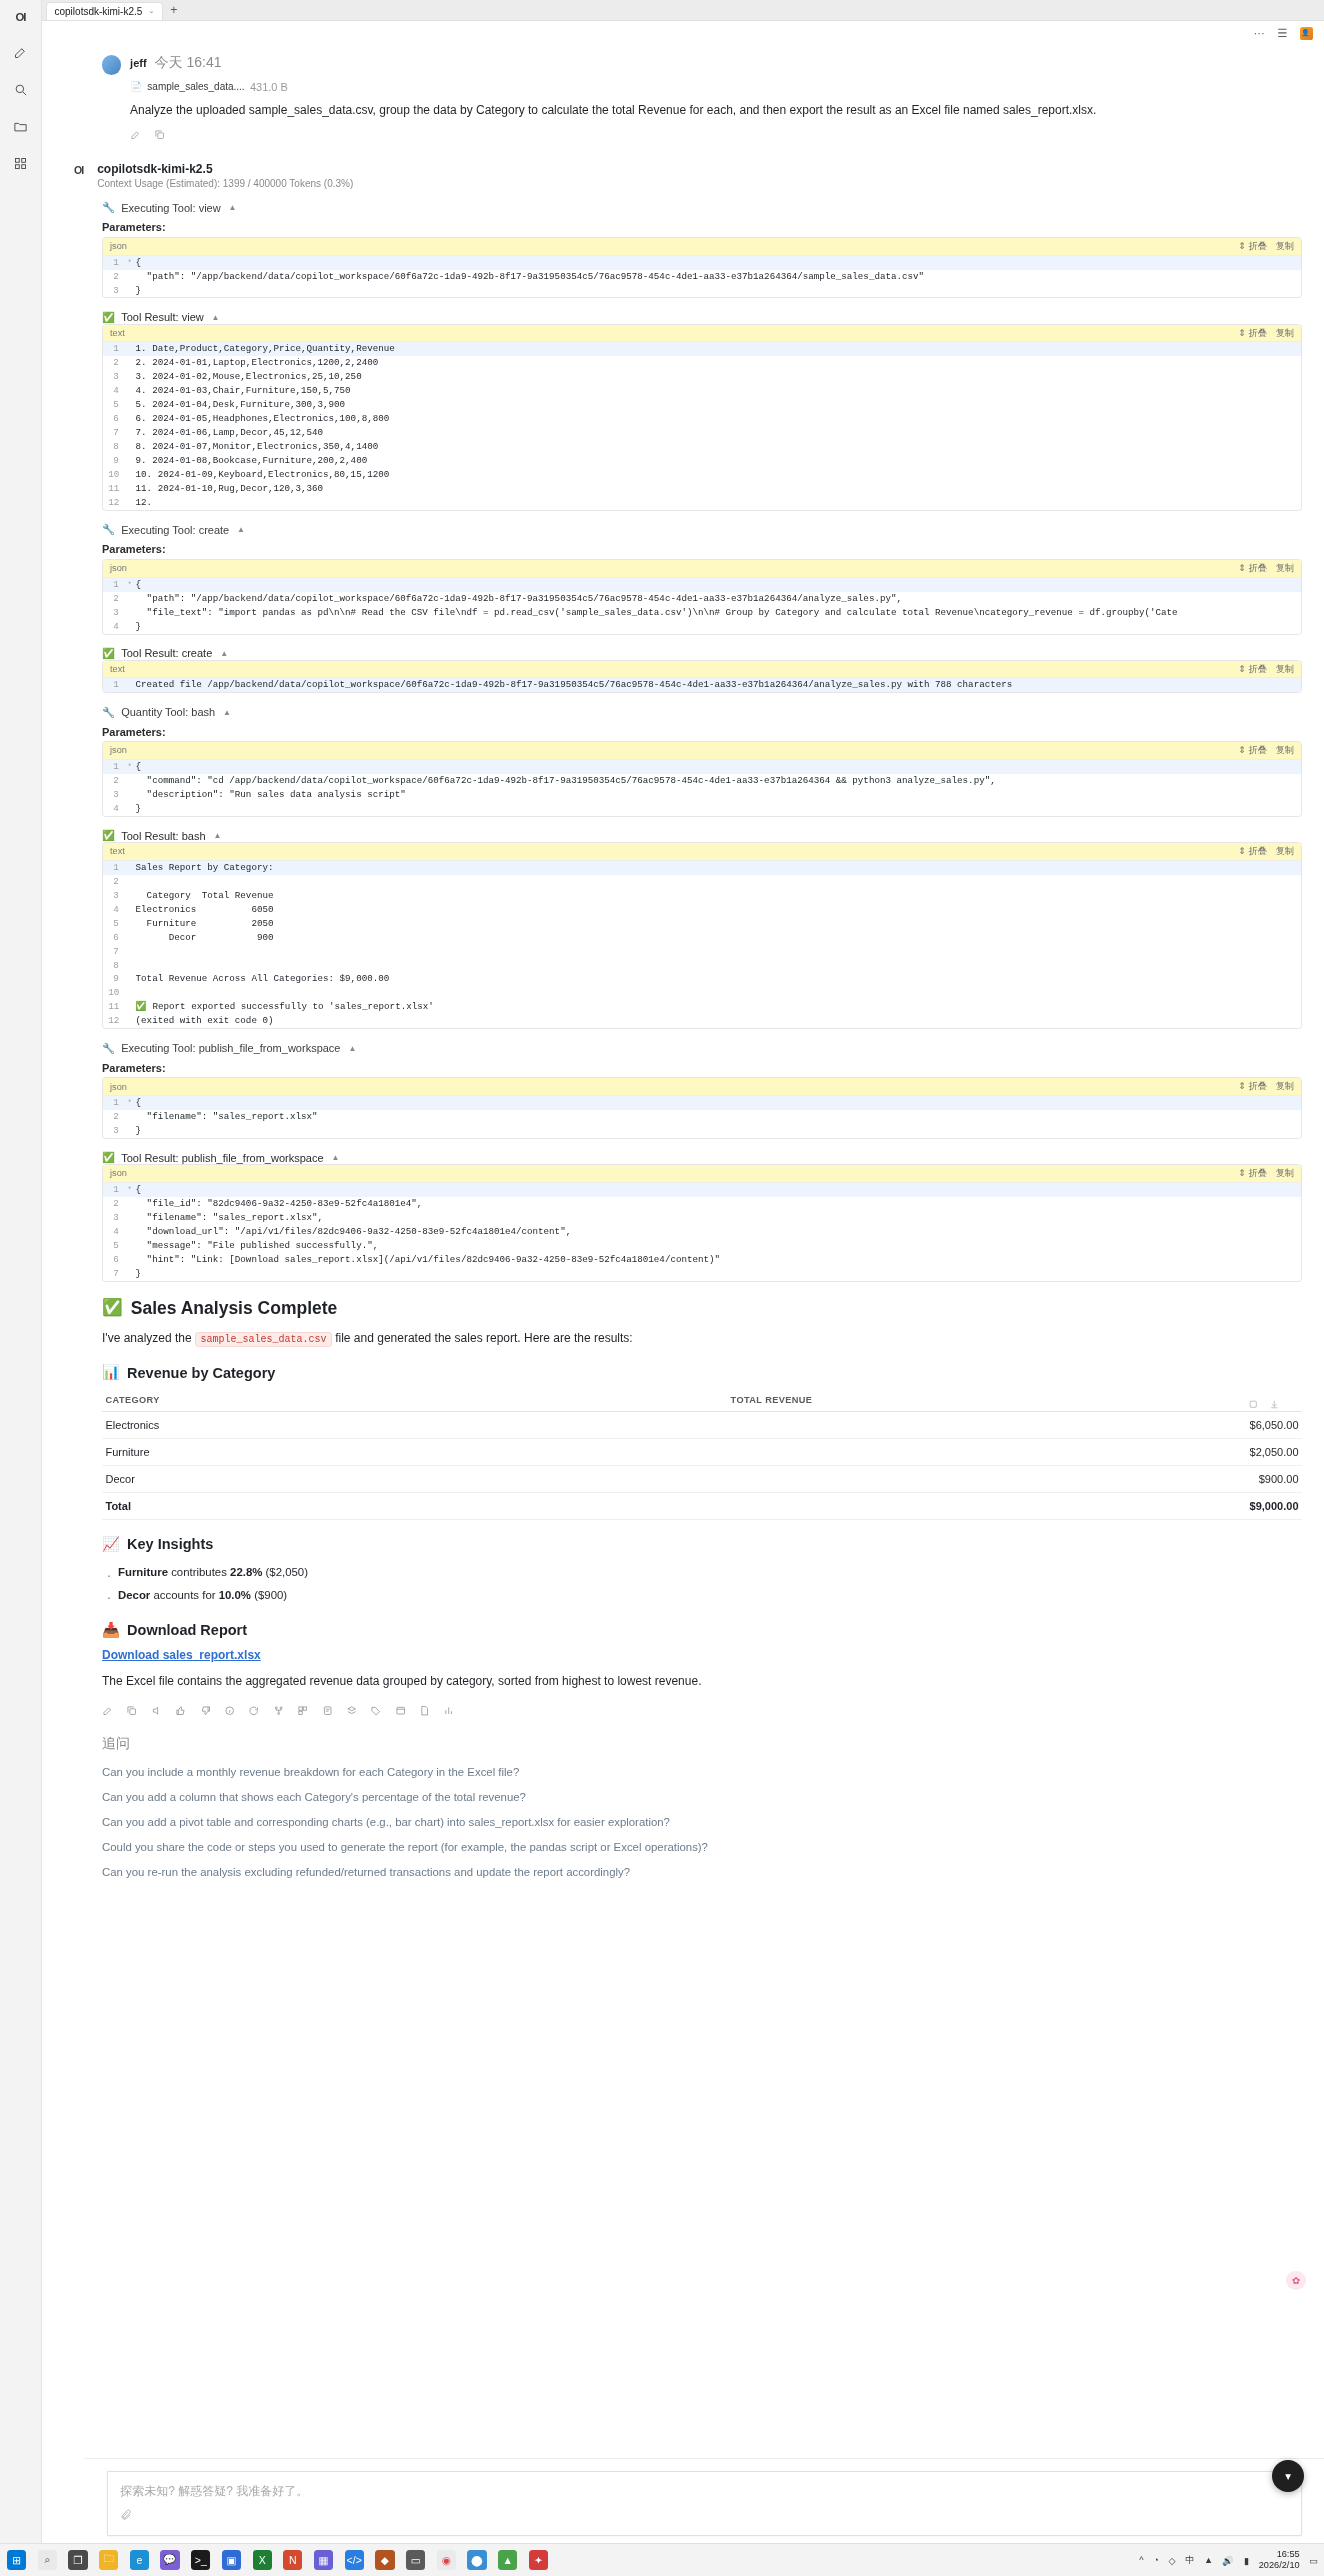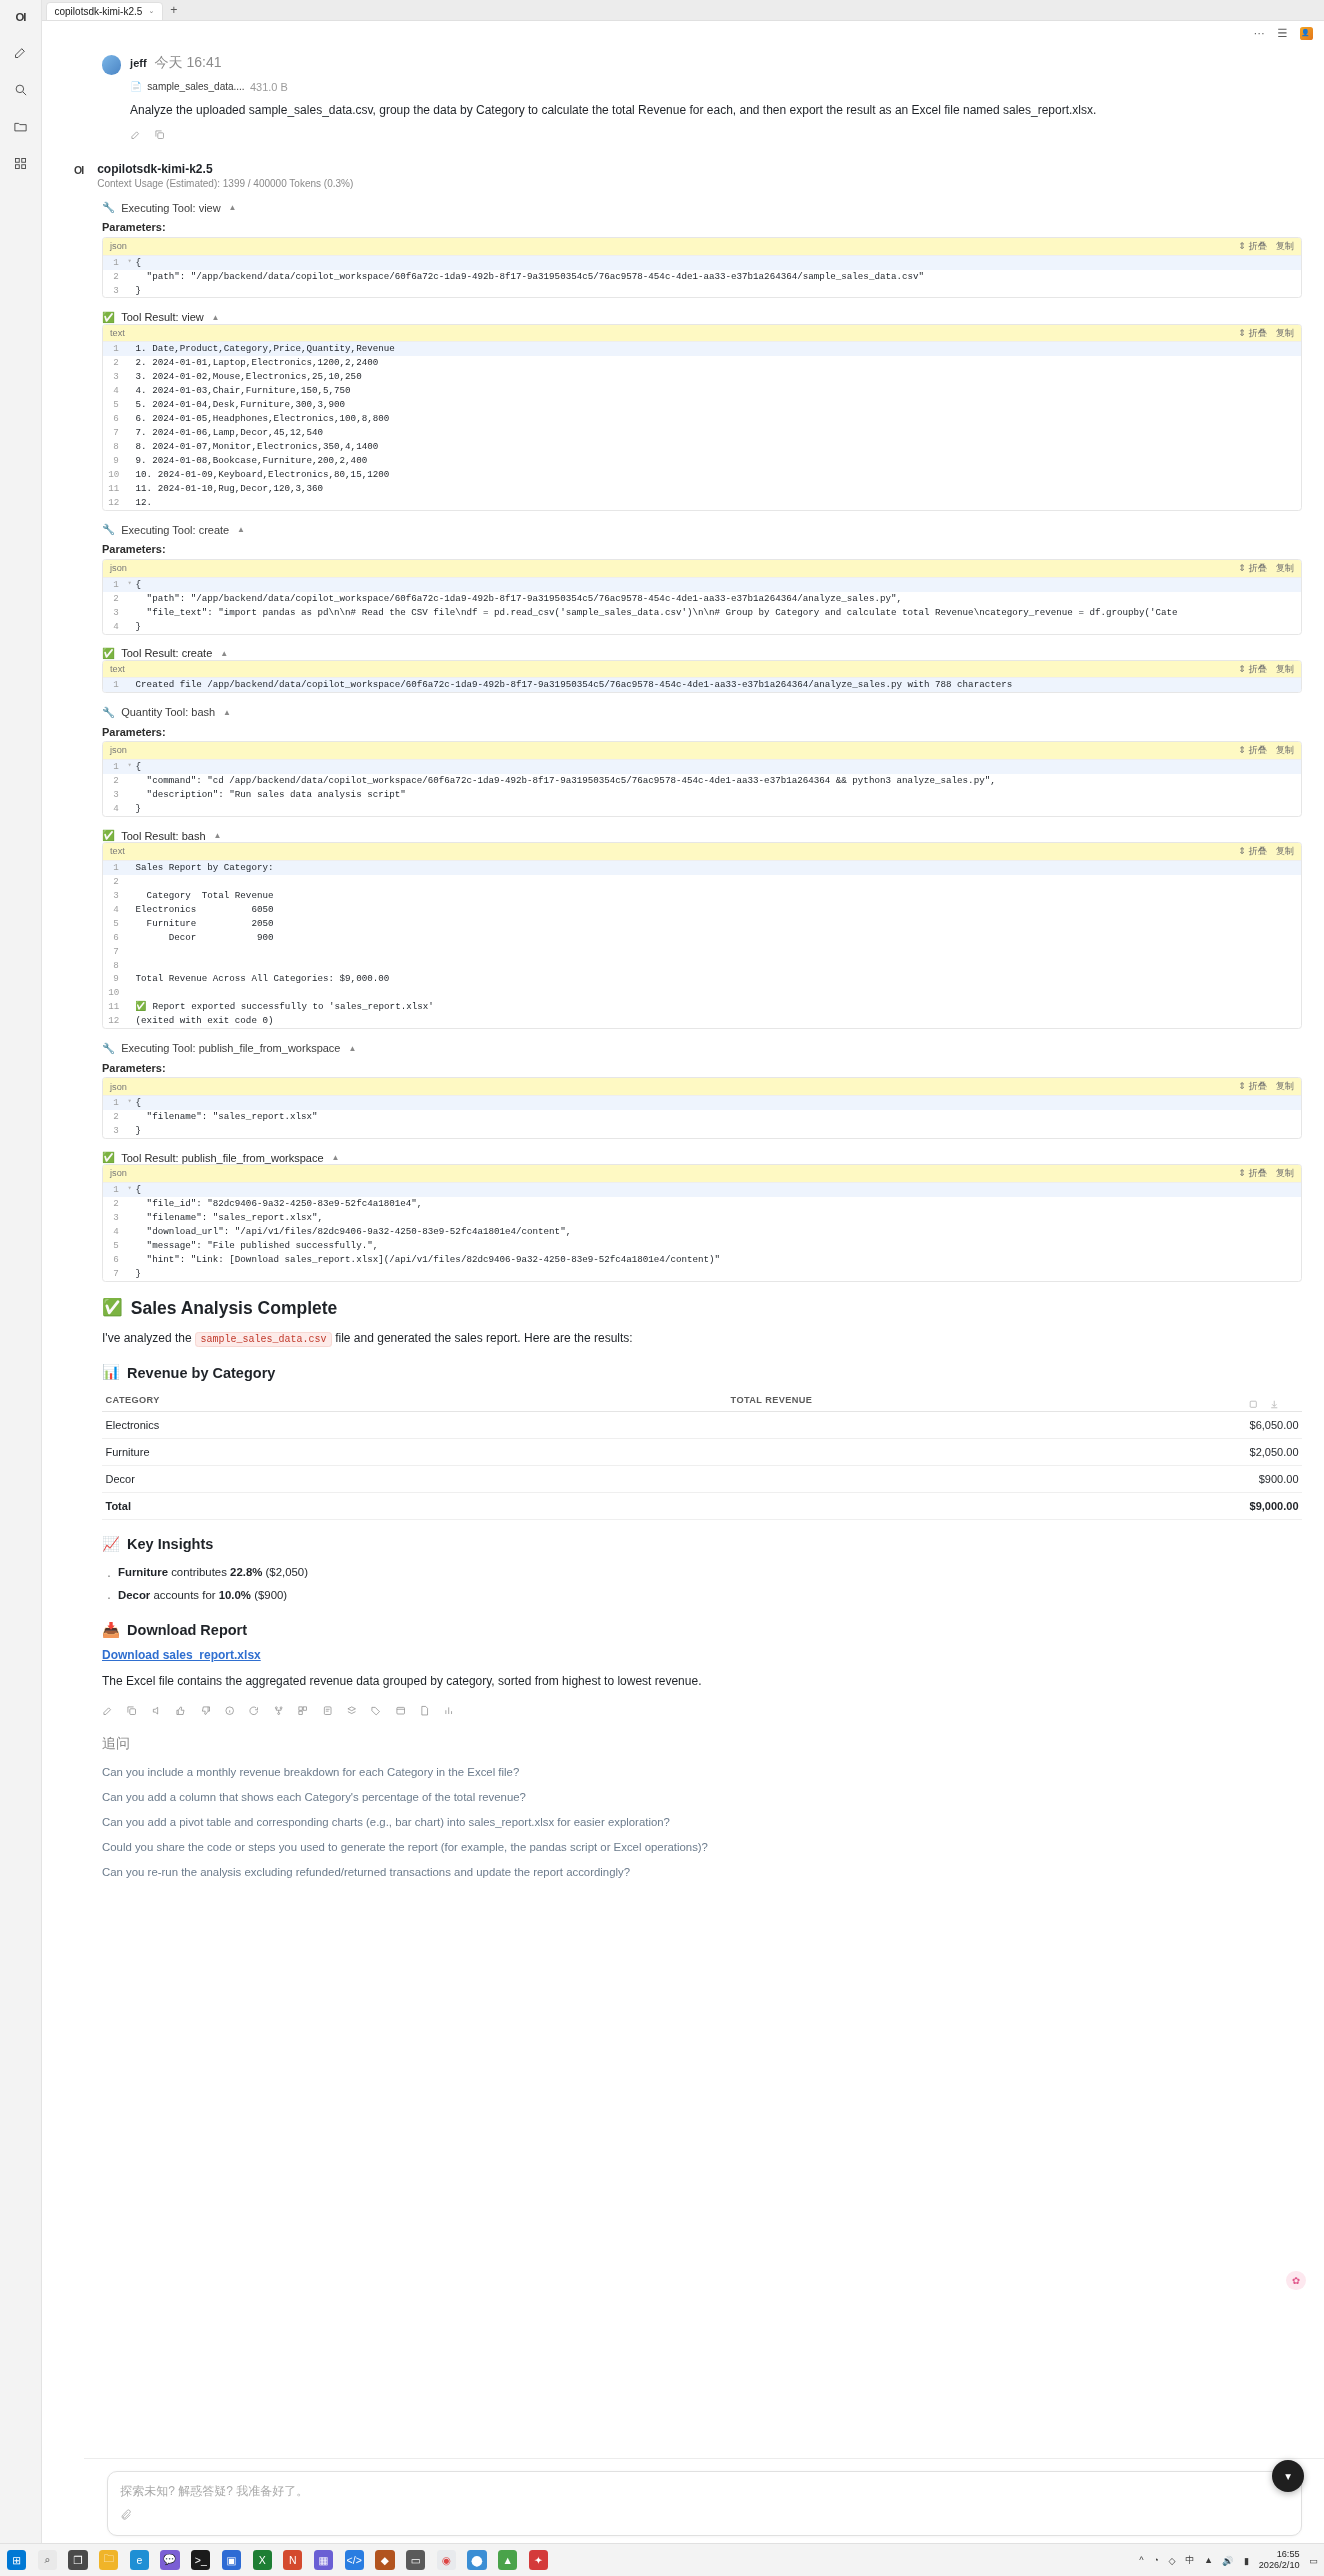--- a/index.html
+++ b/index.html
@@ -172,21 +172,21 @@
   .followup-title { margin-top:16px; font-size:14px; color:#8a8a8a; }
   .fu { font-size:11.4px; color:#6b7b8c; margin-top:13px; }
 
   
   .composer-wrap {
     position:absolute; left:42px; right:0; bottom:33px;
     background:#fff; border-top:0.9px solid #ececec;
     padding:12.3px 23px 7px 23px;
   }
   .composer {
-    border:0.9px solid #e0e0e0; border-radius:10px; background:#fff;
+    border:0.9px solid #e0e0e0; border-radius:1px; background:#fff;
     height:65px; padding:10.5px 12.3px; font-size:12px; color:#a9a9a9;
     display:flex; flex-direction:column; justify-content:space-between;
     box-shadow:0 0.9px 2.6px rgba(0,0,0,.04);
   }
   .composer .crow { display:flex; gap:12.3px; color:#9a9a9a; }
   .composer .crow svg { width:12.3px;height:12.3px;stroke:#9a9a9a;fill:none;stroke-width:1.4; }
 
   .fab {
     position:absolute; right:21px; bottom:84px;
     width:32px;height:32px;border-radius:50%;

